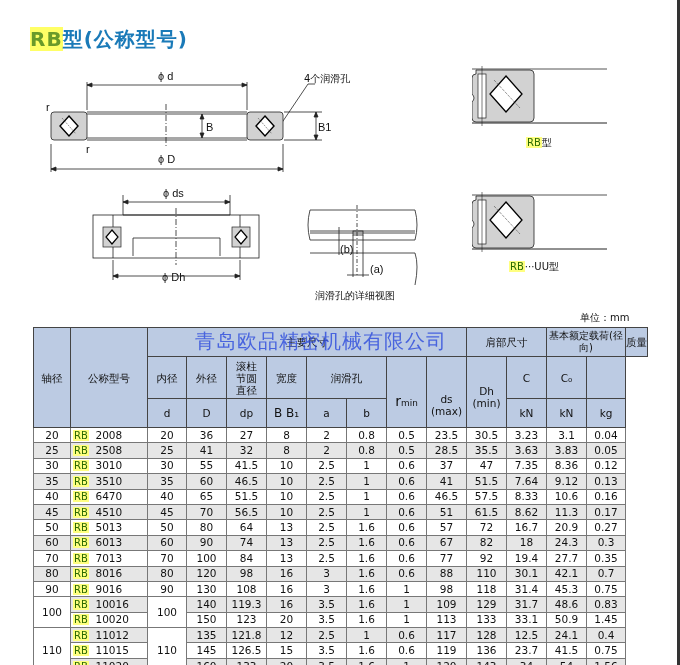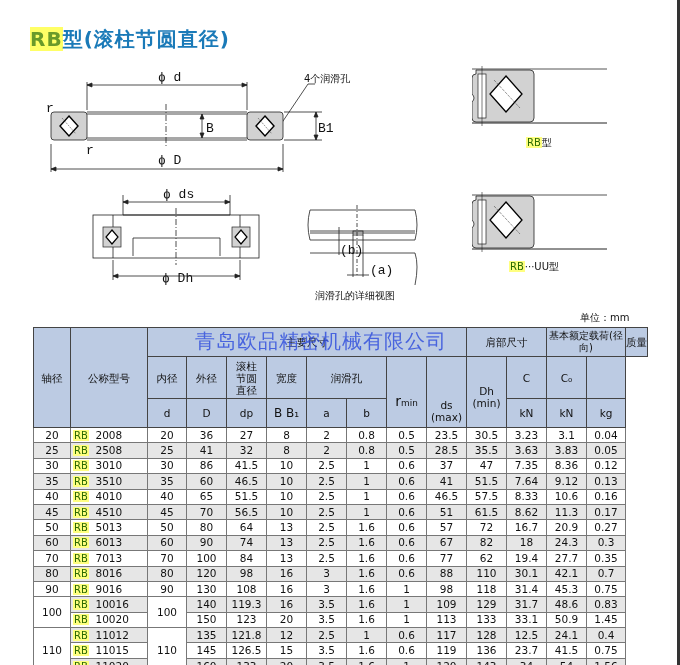--- a/index.html
+++ b/index.html
@@ -5,42 +5,42 @@
   * { box-sizing: border-box; margin: 0; padding: 0; }
   html, body { width: 680px; height: 665px; overflow: hidden; background: #ffffff; }
   body { position: relative; font-family: "DejaVu Sans", "Liberation Sans", sans-serif; color: #222; }
   .right-border { position: absolute; left: 677px; top: 0; width: 3px; height: 665px; background: #333; }
 
   .title { position: absolute; left: 30px; top: 26px; font-size: 20px; font-weight: bold; color: #1a7ab8; letter-spacing: 1px; }
   .hl { background: #ffff66; color: #6a9a2a; }
   .hl-b { background: #ffff80; color: #2a6a00; padding: 0 1px; }
 
   .drawing { position: absolute; }
-  .lbl { position: absolute; font-size: 13px; color: #111; font-family: Liberation Mono, monospace; white-space: nowrap; }
+  .lbl { position: absolute; font-size: 11px; color: #111; font-family: Liberation Sans, sans-serif; white-space: nowrap; }
   .cap { position: absolute; font-size: 10px; color: #111; white-space: nowrap; }
 
   .unit { position: absolute; left: 580px; top: 311px; font-size: 10px; color: #111; }
 
   .watermark { position: absolute; left: 195px; top: 328px; font-size: 20px; color: rgba(40,70,220,0.78); font-family: "DejaVu Serif", serif; letter-spacing: 1px; white-space: nowrap; z-index: 5; pointer-events: none; }
 
   table.spec { position: absolute; left: 33px; top: 327px; border-collapse: collapse; table-layout: fixed; font-size: 10.5px; }
   table.spec th { background: #bccbe3; border: 1px solid #444; font-weight: normal; text-align: center; vertical-align: middle; line-height: 12px; color: #111; }
   table.spec td { border: 1px solid #777; text-align: center; height: 15.4px; line-height: 13px; padding: 0; color: #111; white-space: nowrap; }
   table.spec tr.odd td { background: #ffffff; }
   table.spec tr.even td { background: #e6e6e6; }
   table.spec td.merged { background: #ffffff !important; }
   td.model { text-align: left !important; padding-left: 2px !important; }
   td.model .hl-b { font-size: 10px; }
 </style>
 </head>
 <body>
 
 <div class="right-border"></div>
 
-<div class="title"><span class="hl">RB</span><span>型(滚柱节圆直径)</span></div>
+<div class="title"><span class="hl">RB</span><span>型(公称型号)</span></div>
 
 <svg class="drawing" style="left:40px;top:60px" width="300" height="120" viewBox="0 0 300 120">
   <g stroke="#222" fill="none" stroke-width="0.8">
 
     <line x1="47" y1="22" x2="47" y2="50"></line>
       <line x1="207" y1="22" x2="207" y2="50"></line>
     <line x1="47" y1="25" x2="207" y2="25"></line>
     <polygon points="47,25 52,23 52,27" fill="#222"></polygon>
       <polygon points="207,25 202,23 202,27" fill="#222"></polygon>
 
@@ -186,21 +186,21 @@
       <th colspan="2" style="font-size:10px">基本额定载荷(径向)</th>
       <th>质量</th>
     </tr>
     <tr style="height:42px">
       <th rowspan="1">内径</th>
       <th>外径</th>
       <th style="padding:0 7px">滚柱节圆直径</th>
       <th>宽度</th>
       <th colspan="2">润滑孔</th>
       <th rowspan="2" style="font-size:14px;vertical-align:bottom;padding-bottom:20px">rₘᵢₙ</th>
-      <th rowspan="2" style="vertical-align:bottom;padding-bottom:4px">ds (max)</th>
+      <th rowspan="2" style="vertical-align:bottom;padding-bottom:10px">ds (max)</th>
       <th rowspan="2" style="vertical-align:bottom;padding-bottom:18px">Dh (min)</th>
       <th>C</th>
       <th>C₀</th>
       <th rowspan="1"></th>
     </tr>
     <tr style="height:29px">
       <th>d</th>
       <th>D</th>
       <th>dp</th>
       <th style="font-size:12px">B B₁</th>
@@ -242,21 +242,21 @@
         <td>28.5</td>
         <td>35.5</td>
         <td>3.63</td>
         <td>3.83</td>
         <td>0.05</td>
       </tr>
     <tr class="odd">
         <td>30</td>
         <td class="model"><span class="hl-b">RB</span>&nbsp;&nbsp;<span>3010</span></td>
         <td>30</td>
-        <td>86</td>
+        <td>55</td>
         <td>41.5</td>
         <td>10</td>
         <td>2.5</td>
         <td>1</td>
         <td>0.6</td>
         <td>37</td>
         <td>47</td>
         <td>7.35</td>
         <td>8.36</td>
         <td>0.12</td>
@@ -272,21 +272,21 @@
         <td>1</td>
         <td>0.6</td>
         <td>41</td>
         <td>51.5</td>
         <td>7.64</td>
         <td>9.12</td>
         <td>0.13</td>
       </tr>
     <tr class="odd">
         <td>40</td>
-        <td class="model"><span class="hl-b">RB</span>&nbsp;&nbsp;<span>4010</span></td>
+        <td class="model"><span class="hl-b">RB</span>&nbsp;&nbsp;<span>6470</span></td>
         <td>40</td>
         <td>65</td>
         <td>51.5</td>
         <td>10</td>
         <td>2.5</td>
         <td>1</td>
         <td>0.6</td>
         <td>46.5</td>
         <td>57.5</td>
         <td>8.33</td>
@@ -345,21 +345,21 @@
         <td>70</td>
         <td class="model"><span class="hl-b">RB</span>&nbsp;&nbsp;<span>7013</span></td>
         <td>70</td>
         <td>100</td>
         <td>84</td>
         <td>13</td>
         <td>2.5</td>
         <td>1.6</td>
         <td>0.6</td>
         <td>77</td>
-        <td>62</td>
+        <td>92</td>
         <td>19.4</td>
         <td>27.7</td>
         <td>0.35</td>
       </tr>
     <tr class="even">
         <td>80</td>
         <td class="model"><span class="hl-b">RB</span>&nbsp;&nbsp;<span>8016</span></td>
         <td>80</td>
         <td>120</td>
         <td>98</td>

